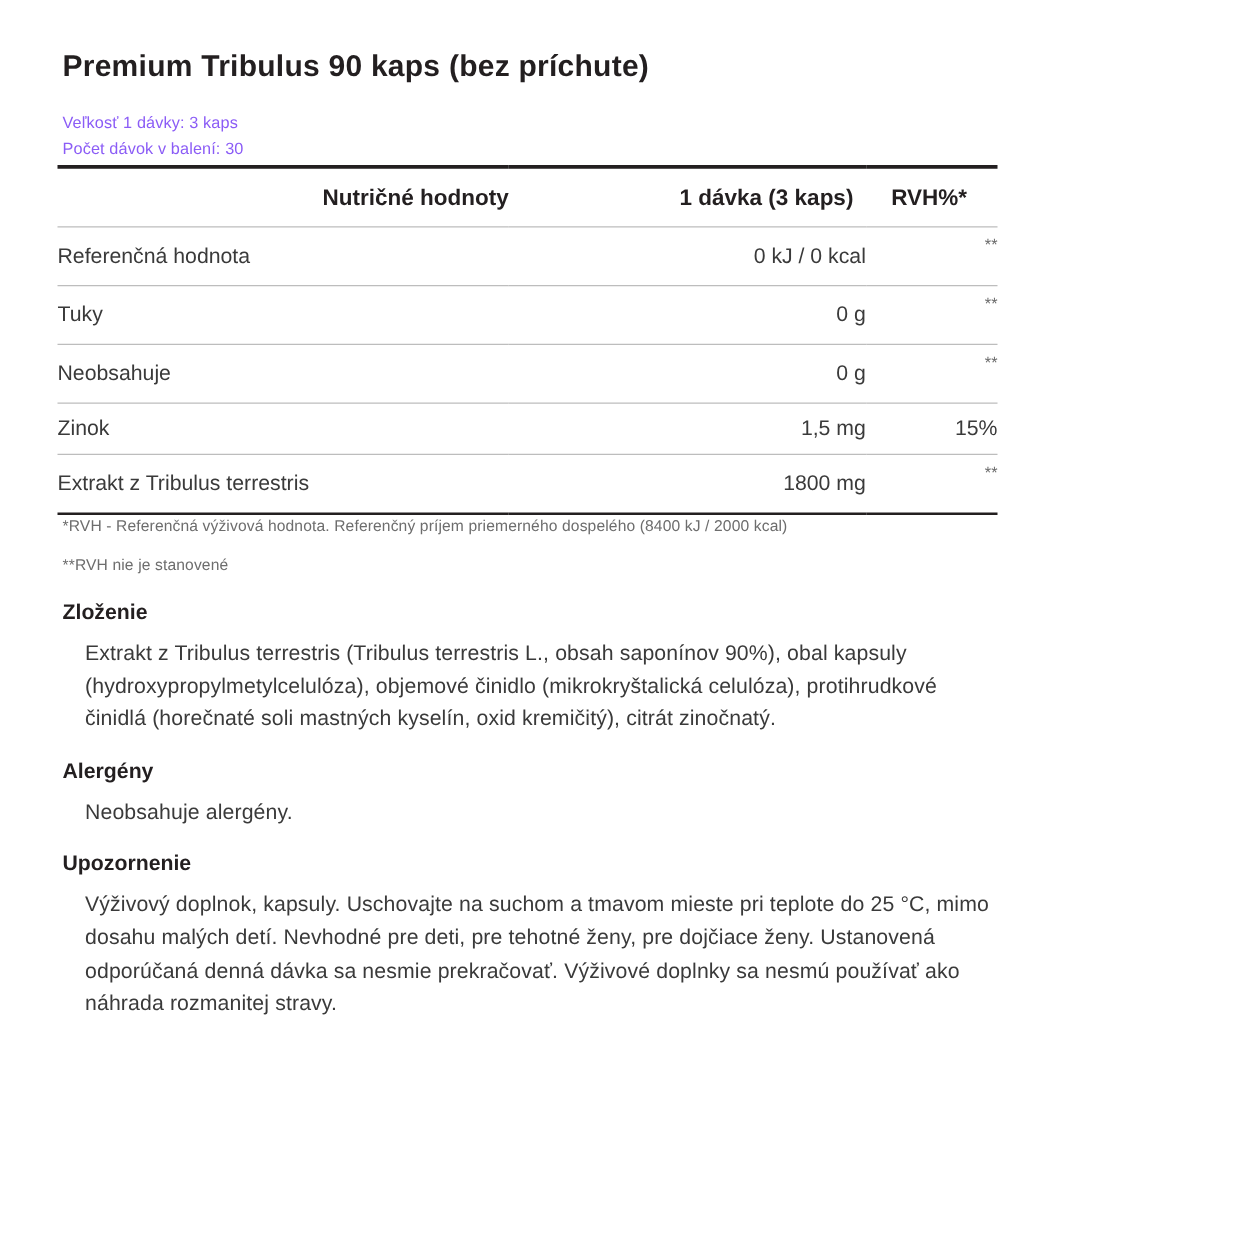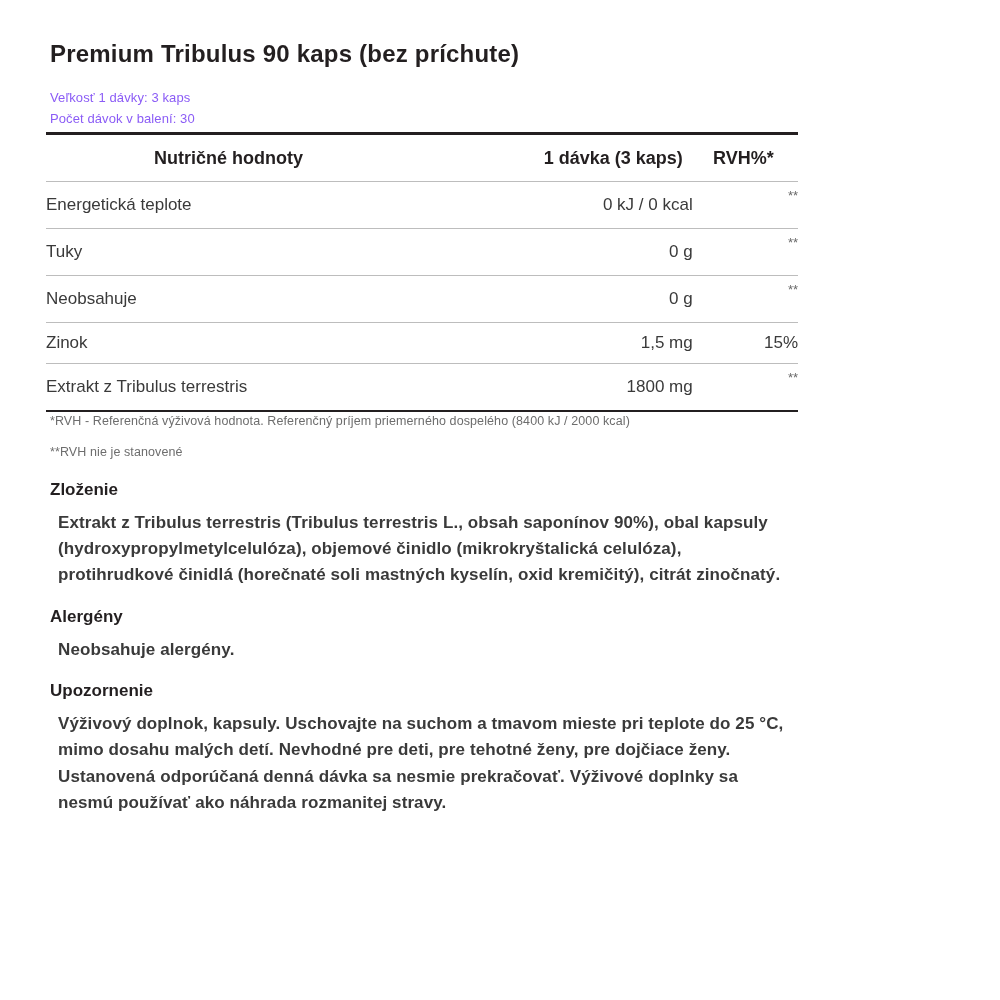--- a/index.html
+++ b/index.html
@@ -46,21 +46,21 @@
   }
   .hdr-row th {
     border-top: 3px solid #231f20;
     border-bottom: 1px solid #bdbdbd;
     height: 46px;
     font-size: 18px;
     font-weight: bold;
     color: #231f20;
   }
   .hdr-row th.c-name {
-    text-align: center;
+    text-align: right;
     padding-left: 4px;
   }
   .hdr-row th.c-val {
     text-align: right;
     padding-right: 10px;
   }
   .hdr-row th.c-rvh {
     padding-right: 4px;
   }
   .col-name { width: 48%; }
@@ -107,23 +107,22 @@
   h3.section {
     font-size: 17px;
     font-weight: bold;
     color: #231f20;
     margin: 18px 0 10px 4px;
   }
   p.body {
     font-size: 17px;
     color: #3a3a3a;
     line-height: 1.55;
-    margin: 0 0 0 12px;
+    margin: 0 0 0 22px;
     letter-spacing: 0.1px;
-    font-weight: bold;
   }
 </style>
 </head>
 <body>
 
 <div class="panel">
 
   <div class="title">Premium Tribulus 90 kaps (bez príchute)</div>
 
   <div class="serving-line">Veľkosť 1 dávky: 3 kaps</div>
@@ -137,21 +136,21 @@
     </colgroup>
     <thead>
       <tr class="hdr-row">
         <th class="c-name">Nutričné hodnoty</th>
         <th class="c-val">1 dávka (3 kaps)</th>
         <th class="c-rvh">RVH%*</th>
       </tr>
     </thead>
     <tbody>
       <tr>
-        <td class="c-name">Energetická teplote</td>
+        <td class="c-name">Referenčná hodnota</td>
         <td class="c-val">0 kJ / 0 kcal</td>
         <td class="c-rvh stars">**</td>
       </tr>
       <tr>
         <td class="c-name">Tuky</td>
         <td class="c-val">0 g</td>
         <td class="c-rvh stars">**</td>
       </tr>
       <tr>
         <td class="c-name">Neobsahuje</td>

